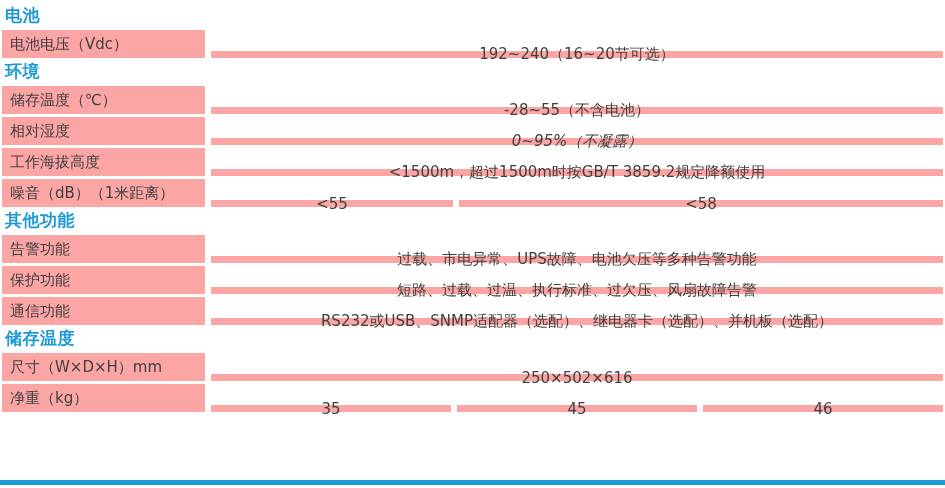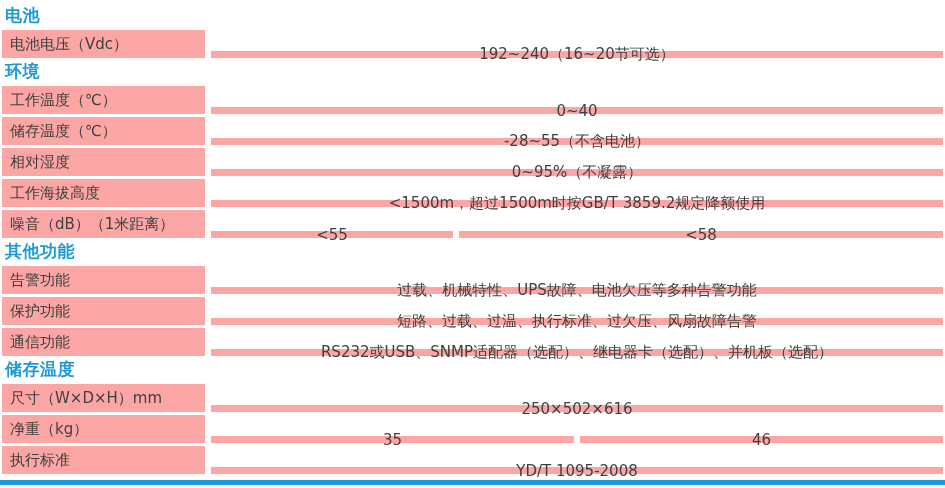--- a/index.html
+++ b/index.html
@@ -68,55 +68,49 @@
 <div class="spec" id="spec-root">
     <div class="sec-title">电池</div>
     <div class="row">
       <div class="cell label">电池电压（Vdc）</div>
       <div class="vals">
         <div class="cell val" style="flex: 1 1 0px;">192~240（16~20节可选）</div>
       </div>
     </div>
     <div class="sec-title">环境</div>
     <div class="row">
-      <div class="cell label">工作温度（℃）</div>
-      <div class="vals">
-        <div class="cell val" style="flex: 1 1 0px;">0~40</div>
-      </div>
-    </div>
-    <div class="row">
       <div class="cell label">储存温度（℃）</div>
       <div class="vals">
         <div class="cell val" style="flex: 1 1 0px;">-28~55（不含电池）</div>
       </div>
     </div>
     <div class="row">
       <div class="cell label">相对湿度</div>
       <div class="vals">
-        <div class="cell val" style="flex: 1 1 0px;">0~95%（不凝露）</div>
+        <div class="cell val" style="flex: 1 1 0px; font-style: italic;">0~95%（不凝露）</div>
       </div>
     </div>
     <div class="row">
       <div class="cell label">工作海拔高度</div>
       <div class="vals">
         <div class="cell val" style="flex: 1 1 0px;">&lt;1500m，超过1500m时按GB/T 3859.2规定降额使用</div>
       </div>
     </div>
     <div class="row">
       <div class="cell label">噪音（dB）（1米距离）</div>
       <div class="vals">
         <div class="cell val" style="flex: 1 1 0px;">&lt;55</div>
         <div class="cell val" style="flex: 2 1 0px;">&lt;58</div>
       </div>
     </div>
     <div class="sec-title">其他功能</div>
     <div class="row">
       <div class="cell label">告警功能</div>
       <div class="vals">
-        <div class="cell val" style="flex: 1 1 0px;">过载、机械特性、UPS故障、电池欠压等多种告警功能</div>
+        <div class="cell val" style="flex: 1 1 0px;">过载、市电异常、UPS故障、电池欠压等多种告警功能</div>
       </div>
     </div>
     <div class="row">
       <div class="cell label">保护功能</div>
       <div class="vals">
         <div class="cell val" style="flex: 1 1 0px;">短路、过载、过温、执行标准、过欠压、风扇故障告警</div>
       </div>
     </div>
     <div class="row">
       <div class="cell label">通信功能</div>
@@ -128,23 +122,18 @@
     <div class="row">
       <div class="cell label">尺寸（W×D×H）mm</div>
       <div class="vals">
         <div class="cell val" style="flex: 1 1 0px;">250×502×616</div>
       </div>
     </div>
     <div class="row">
       <div class="cell label">净重（kg）</div>
       <div class="vals">
         <div class="cell val" style="flex: 1 1 0px;">35</div>
+        <div class="cell val" style="flex: 1 1 0px;">45</div>
         <div class="cell val" style="flex: 1 1 0px;">46</div>
-      </div>
-    </div>
-    <div class="row">
-      <div class="cell label">执行标准</div>
-      <div class="vals">
-        <div class="cell val" style="flex: 1 1 0px;">YD/T 1095-2008</div>
       </div>
     </div>
   </div>
 <div class="bottom-bar"></div>
 
 </body></html>

